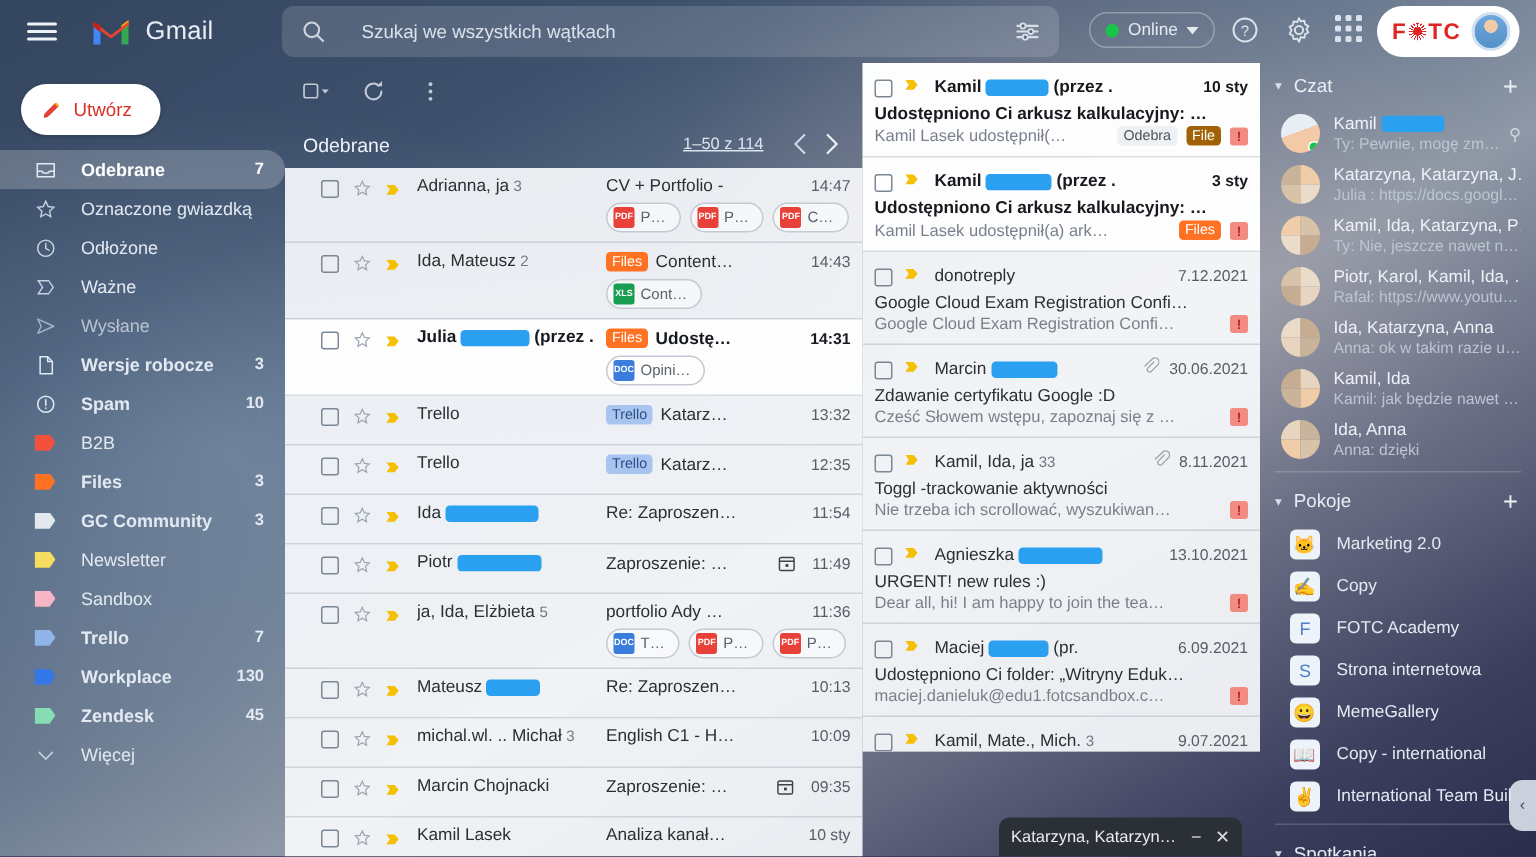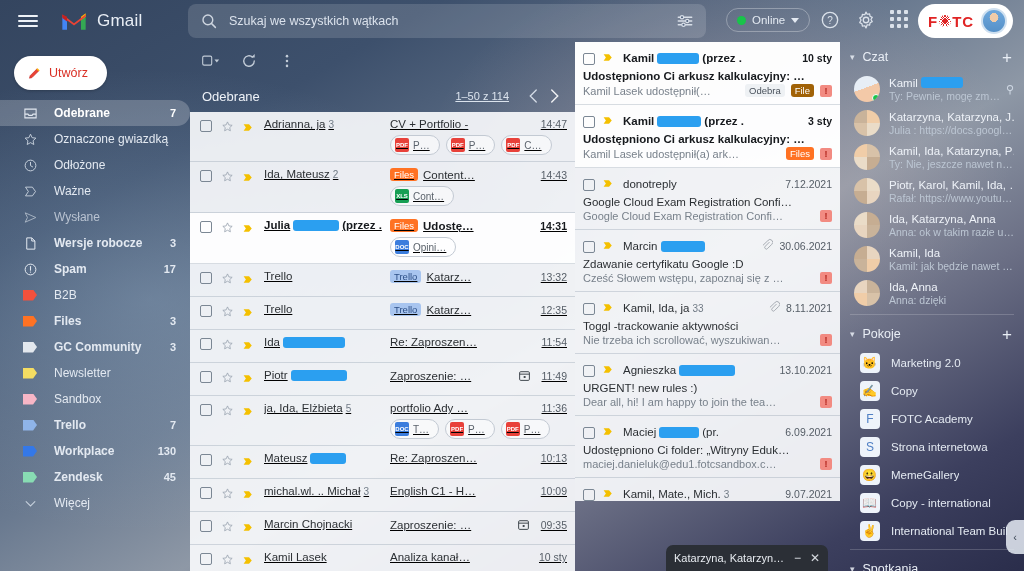--- a/index.html
+++ b/index.html
@@ -31,21 +31,21 @@
   .hamburger i:nth-child(3){ top: 12px; }
   .brand { display: flex; align-items: center; margin-left: 20px; }
   .gmail-logo { width: 28px; height: 21px; position: relative; }
   .gmail-word { color: #e9eef5; font-size: 17px; margin-left: 9px; letter-spacing: .2px; }
 
   .searchwrap {
     position: absolute; left: 188px; top: 4px;
     width: 518px; height: 34px;
     background: rgba(255,255,255,0.14);
     border-radius: 8px;
-    display: flex; align-items: center;
+    display: flex; align-items: center; gap: 12px;
   }
   .search-icon { margin-left: 12px; width: 18px; height: 18px; opacity: .85; }
   .search-input {
     flex: 1; background: transparent; border: none; outline: none;
     color: #e7ecf3; font-size: 12.5px; margin-left: 11px;
     font-family: "Liberation Sans", sans-serif;
   }
   .search-input::placeholder { color: #dbe2ec; }
   .tune-icon { margin-right: 12px; width: 18px; height: 18px; opacity: .9; cursor: pointer; }
 
@@ -116,24 +116,24 @@
   .mailhdr {
     height: 32px; display: flex; align-items: center; padding: 0 12px;
     color: #eef2f8; font-size: 13px;
   }
   .mailhdr .ttl { flex: 1; }
   .mailhdr .pag { font-size: 11px; color: #dbe3ed; margin-right: 14px; text-decoration: underline; }
   .arrowbtn { width: 18px; height: 18px; margin-left: 2px; cursor: pointer; opacity: .9; }
 
   .rows { background: rgba(255,255,255,0.80); height: 459px; overflow: hidden; }
   .mrow {
-    display: flex; align-items: flex-start; padding: 6px 8px 6px 10px;
+    display: flex; align-items: flex-start; padding: 6px 8px 6px 24px;
     border-bottom: 1px solid rgba(120,135,155,0.28);
     background: rgba(246,248,251,0.55);
-    cursor: pointer; min-height: 29px; text-decoration: underline;
+    cursor: pointer; min-height: 29px;
   }
   .mrow.unread { background: rgba(255,255,255,0.92); }
   .mrow.unread .sender, .mrow.unread .subj, .mrow.unread .time { font-weight: bold; color: #16191d; }
   .cbox { width: 12px; height: 12px; border: 1.5px solid #7b8794; border-radius: 2px; margin-top: 2px; flex: 0 0 12px; }
   .star { margin-left: 9px; margin-top: 1px; flex: 0 0 13px; }
   .impt { margin-left: 8px; margin-top: 2px; flex: 0 0 13px; }
   .sender { margin-left: 9px; width: 120px; font-size: 11.5px; color: #2b2f33; white-space: nowrap; overflow: hidden; display:flex; align-items:center; gap:3px; }
   .sender .cnt { color: #707a85; font-size: 10px; }
   .redact { display: inline-block; height: 11px; background: #2b9ff0; border-radius: 3px; vertical-align: middle; }
   .rightcol { flex: 1; margin-left: 6px; min-width: 0; }
@@ -345,21 +345,21 @@
         </div>
         <div class="navitem bold">
           <span class="nicon">
             <svg viewBox="0 0 24 24" width="15" height="15">
               <circle cx="12" cy="12" r="8.6" fill="none" stroke="#e3e9f1" stroke-width="1.6"></circle>
               <line x1="12" y1="7.2" x2="12" y2="13" stroke="#e3e9f1" stroke-width="1.7" stroke-linecap="round"></line>
               <circle cx="12" cy="16.1" r="1" fill="#e3e9f1"></circle>
             </svg>
           </span>
           <span class="nlabel">Spam</span>
-          <span class="ncount">17</span>
+          <span class="ncount">10</span>
         </div>
         <div class="navitem">
           <span class="nicon">
             <span class="tag" style="background: rgb(244, 81, 60);"></span>
           </span>
           <span class="nlabel">B2B</span>
         </div>
         <div class="navitem bold">
           <span class="nicon">
             <span class="tag" style="background: rgb(255, 114, 35);"></span>

